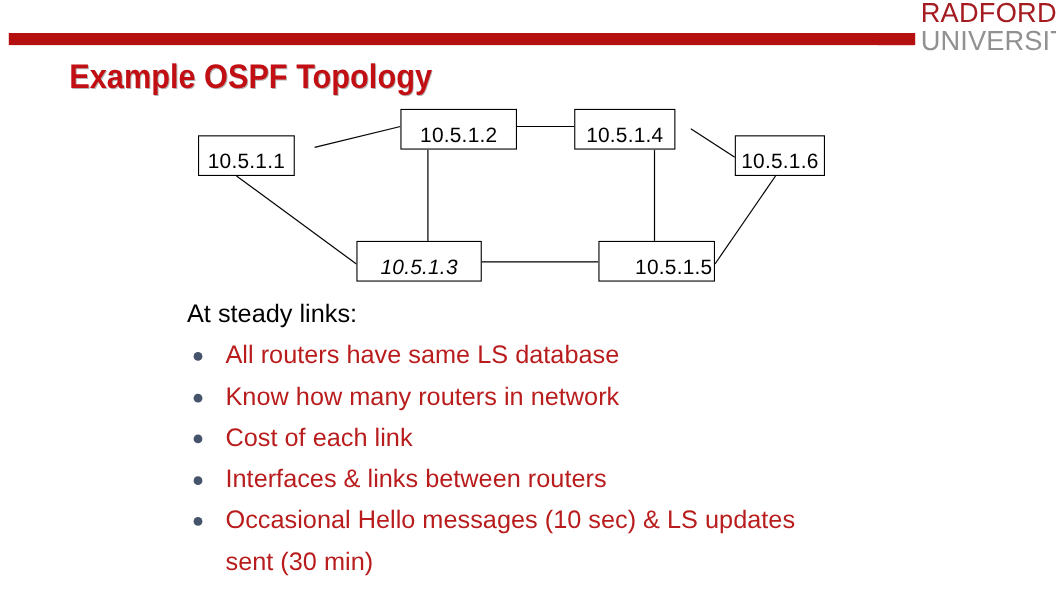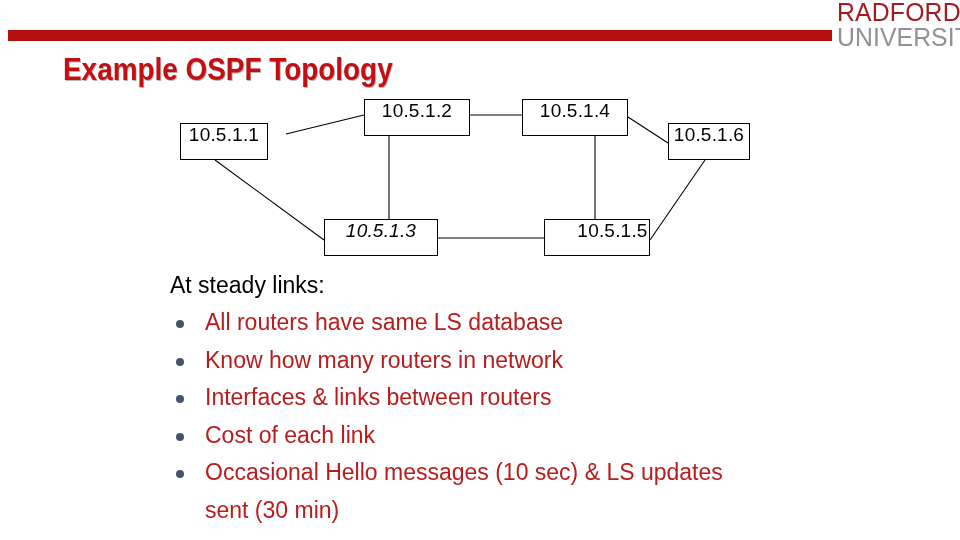--- a/index.html
+++ b/index.html
@@ -95,21 +95,21 @@
     stroke: #000000;
     stroke-width: 1.1;
   }
 
   .node-box {
     position: absolute;
     border: 1.3px solid #000000;
     background: #ffffff;
     box-sizing: border-box;
     display: flex;
-    align-items: flex-start;
+    align-items: flex-end;
     justify-content: center;
     font-size: 19px;
     color: #000000;
     font-family: "Liberation Sans", sans-serif;
     letter-spacing: 0.2px;
   }
 
   
   #body-text {
     position: absolute;
@@ -173,33 +173,33 @@
 <div id="topology-nodes">
     <div class="node-box" style="left: 180px; top: 123px; width: 88px; height: 37px;">
       <span>10.5.1.1</span>
     </div>
     <div class="node-box" style="left: 364px; top: 99px; width: 106px; height: 37px;">
       <span>10.5.1.2</span>
     </div>
     <div class="node-box" style="left: 324px; top: 219px; width: 114px; height: 37px; font-style: italic;">
       <span>10.5.1.3</span>
     </div>
-    <div class="node-box" style="left: 522px; top: 99px; width: 106px; height: 37px;">
+    <div class="node-box" style="left: 522px; top: 99px; width: 92px; height: 37px;">
       <span>10.5.1.4</span>
     </div>
     <div class="node-box" style="left: 544px; top: 219px; width: 106px; height: 37px; padding-left: 31px;">
       <span>10.5.1.5</span>
     </div>
     <div class="node-box" style="left: 668px; top: 123px; width: 82px; height: 37px;">
       <span>10.5.1.6</span>
     </div>
   </div>
 
 <div id="body-text">
   <div id="intro-line">At steady links:</div>
   <ul id="bullet-list">
       <li><span class="li-bullet" style="background: rgb(70, 84, 107);"></span><span>All routers have same LS database</span></li>
       <li><span class="li-bullet" style="background: rgb(70, 84, 107);"></span><span>Know how many routers in network</span></li>
+      <li><span class="li-bullet" style="background: rgb(70, 84, 107);"></span><span>Cost of each link</span></li>
       <li><span class="li-bullet" style="background: rgb(70, 84, 107);"></span><span>Interfaces &amp; links between routers</span></li>
-      <li><span class="li-bullet" style="background: rgb(70, 84, 107);"></span><span>Cost of each link</span></li>
       <li><span class="li-bullet" style="background: rgb(70, 84, 107);"></span><span>Occasional Hello messages (10 sec) &amp; LS updates sent (30 min)</span></li>
     </ul>
 </div>
 
 </body></html>

